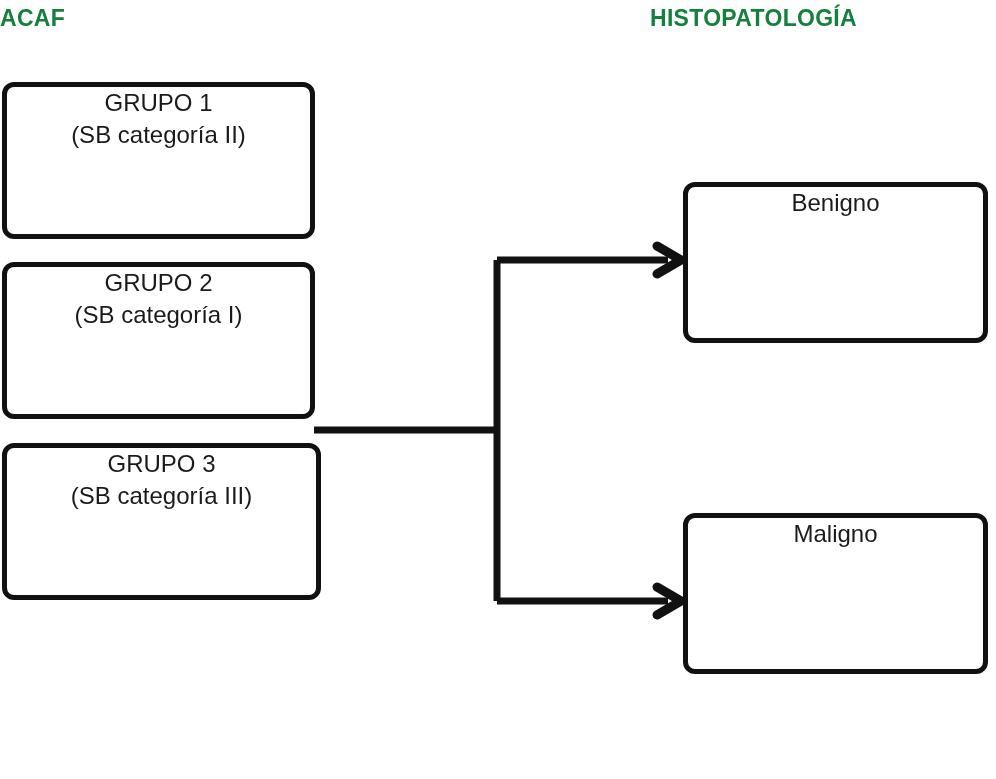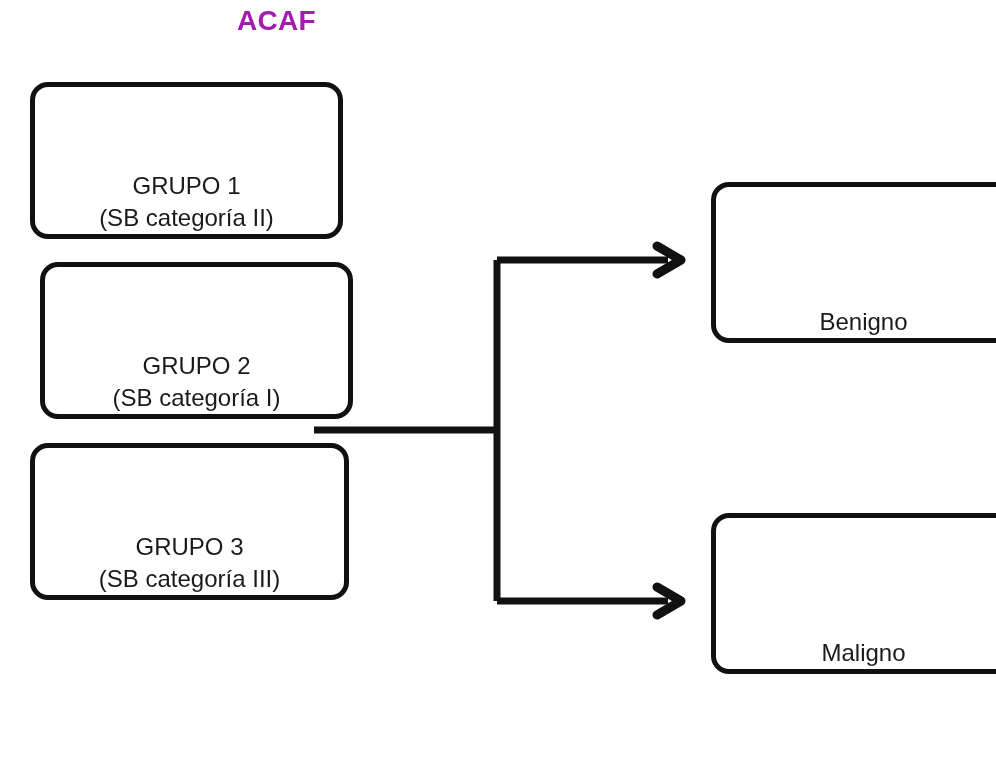--- a/index.html
+++ b/index.html
@@ -14,53 +14,52 @@
   #figure {
     position: relative;
     width: 996px;
     height: 779px;
     background: #ffffff;
     overflow: hidden;
   }
   .col-header {
     position: absolute;
     font-weight: bold;
-    font-size: 28px;
+    font-size: 23px;
     letter-spacing: 0.3px;
-    color: #a21caf;
-    text-align: right;
+    color: #15803d;
+    text-align: left;
     white-space: nowrap;
   }
   #header-acaf { left: 0px; top: 5px; width: 316px; }
   #header-histo { left: 650px; top: 5px; width: 346px; }
 
   .node {
     position: absolute;
     box-sizing: border-box;
     background: #ffffff;
     border: 5px solid #111111;
-    border-radius: 18px;
+    border-radius: 12px;
     display: flex;
-    align-items: flex-end;
+    align-items: flex-start;
     justify-content: center;
     text-align: center;
-    margin-left: 28px;
   }
   .node-label {
     font-size: 24px;
     line-height: 1.33;
     color: #1a1a1a;
     padding: 0 10px;
     white-space: pre-line;
   }
   .node-label.small { font-size: 23px; }
 
   
   #node-grupo-1 { left: 2px;  top: 82px;  width: 313px; height: 157px; }
-  #node-grupo-2 { left: 12px;  top: 262px; width: 313px; height: 157px; }
+  #node-grupo-2 { left: 2px;  top: 262px; width: 313px; height: 157px; }
   #node-grupo-3 { left: 2px;  top: 443px; width: 319px; height: 157px; }
   #node-grupo-4 { left: 2px;  top: 622px; width: 313px; height: 157px; border-bottom-width: 5px; }
 
   
   #node-benigno { left: 683px; top: 182px; width: 305px; height: 161px; }
   #node-maligno { left: 683px; top: 513px; width: 305px; height: 161px; }
 
   #connectors {
     position: absolute;
     left: 0;
@@ -74,20 +73,21 @@
     margin-left: 26px;
   }
 </style>
 </head>
 <body>
 
 <div id="figure">
 
   <div class="col-header" id="header-acaf">ACAF</div>
 
+  <div class="col-header" id="header-histo">HISTOPATOLOGÍA</div>
 
   <div class="node" id="node-grupo-1">
     <div class="node-label">GRUPO 1
 (SB categoría II)</div>
   </div>
 
   <div class="node" id="node-grupo-2">
     <div class="node-label">GRUPO 2
 (SB categoría I)</div>
   </div>

